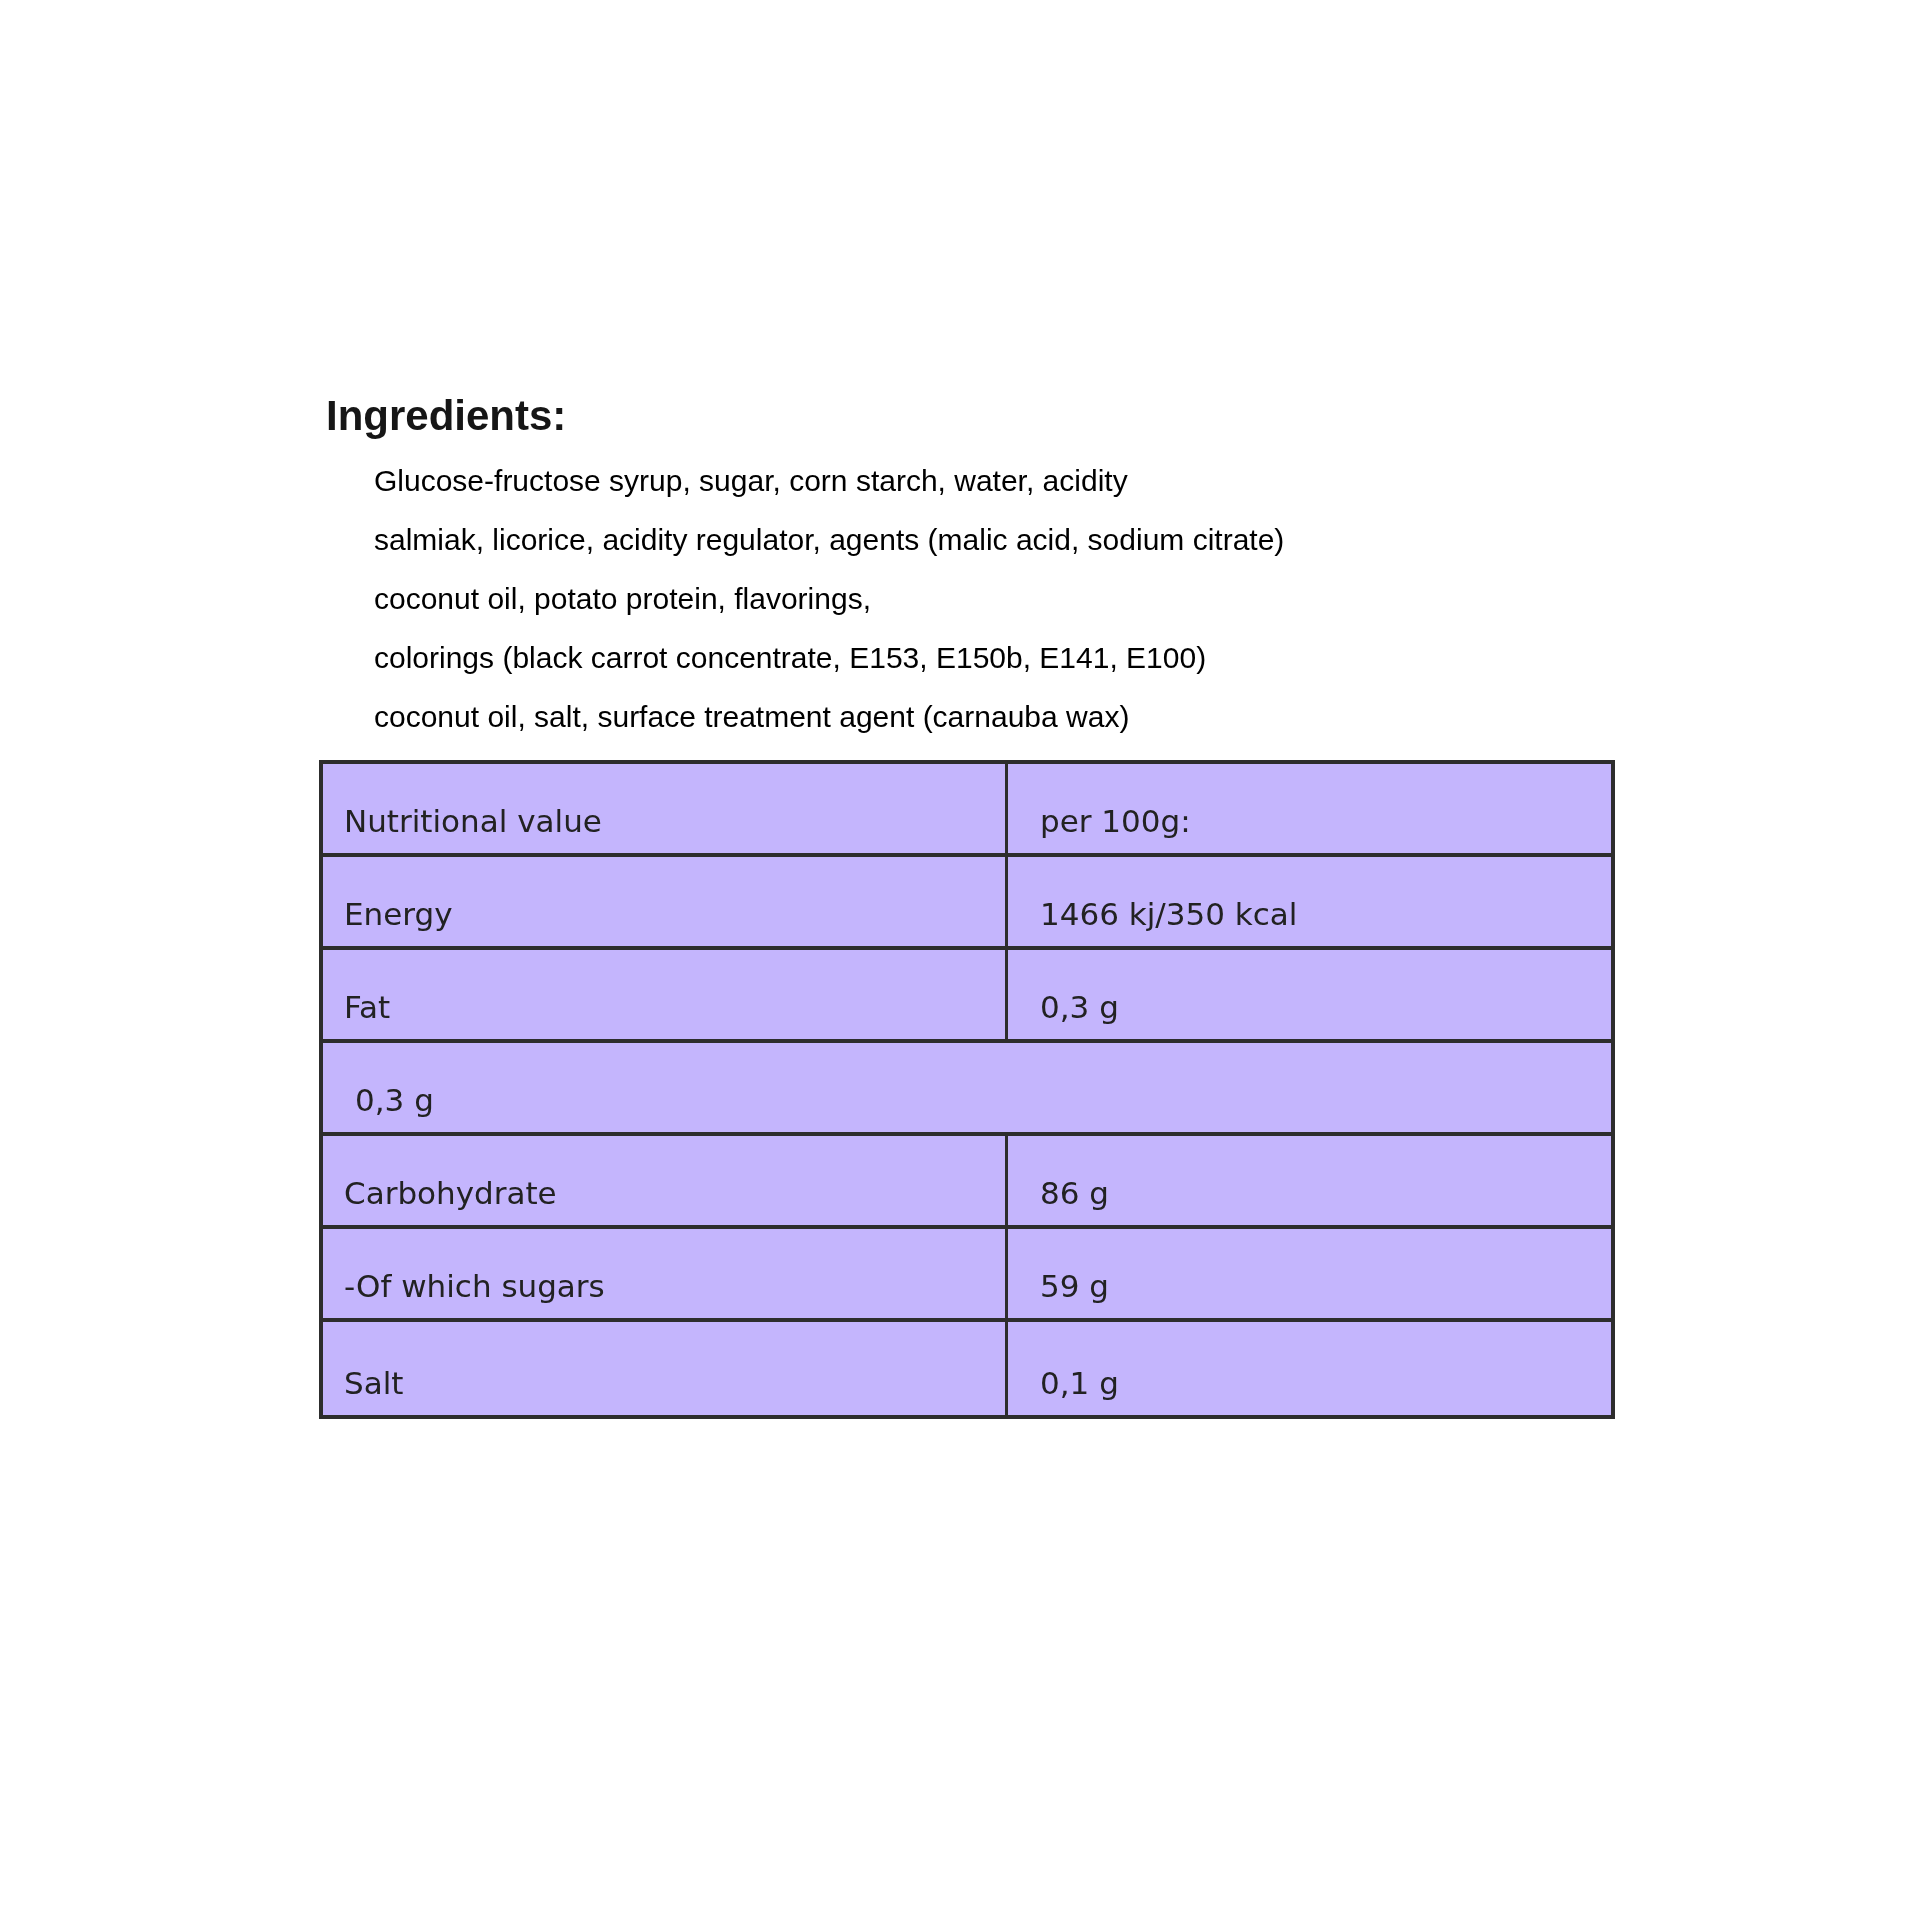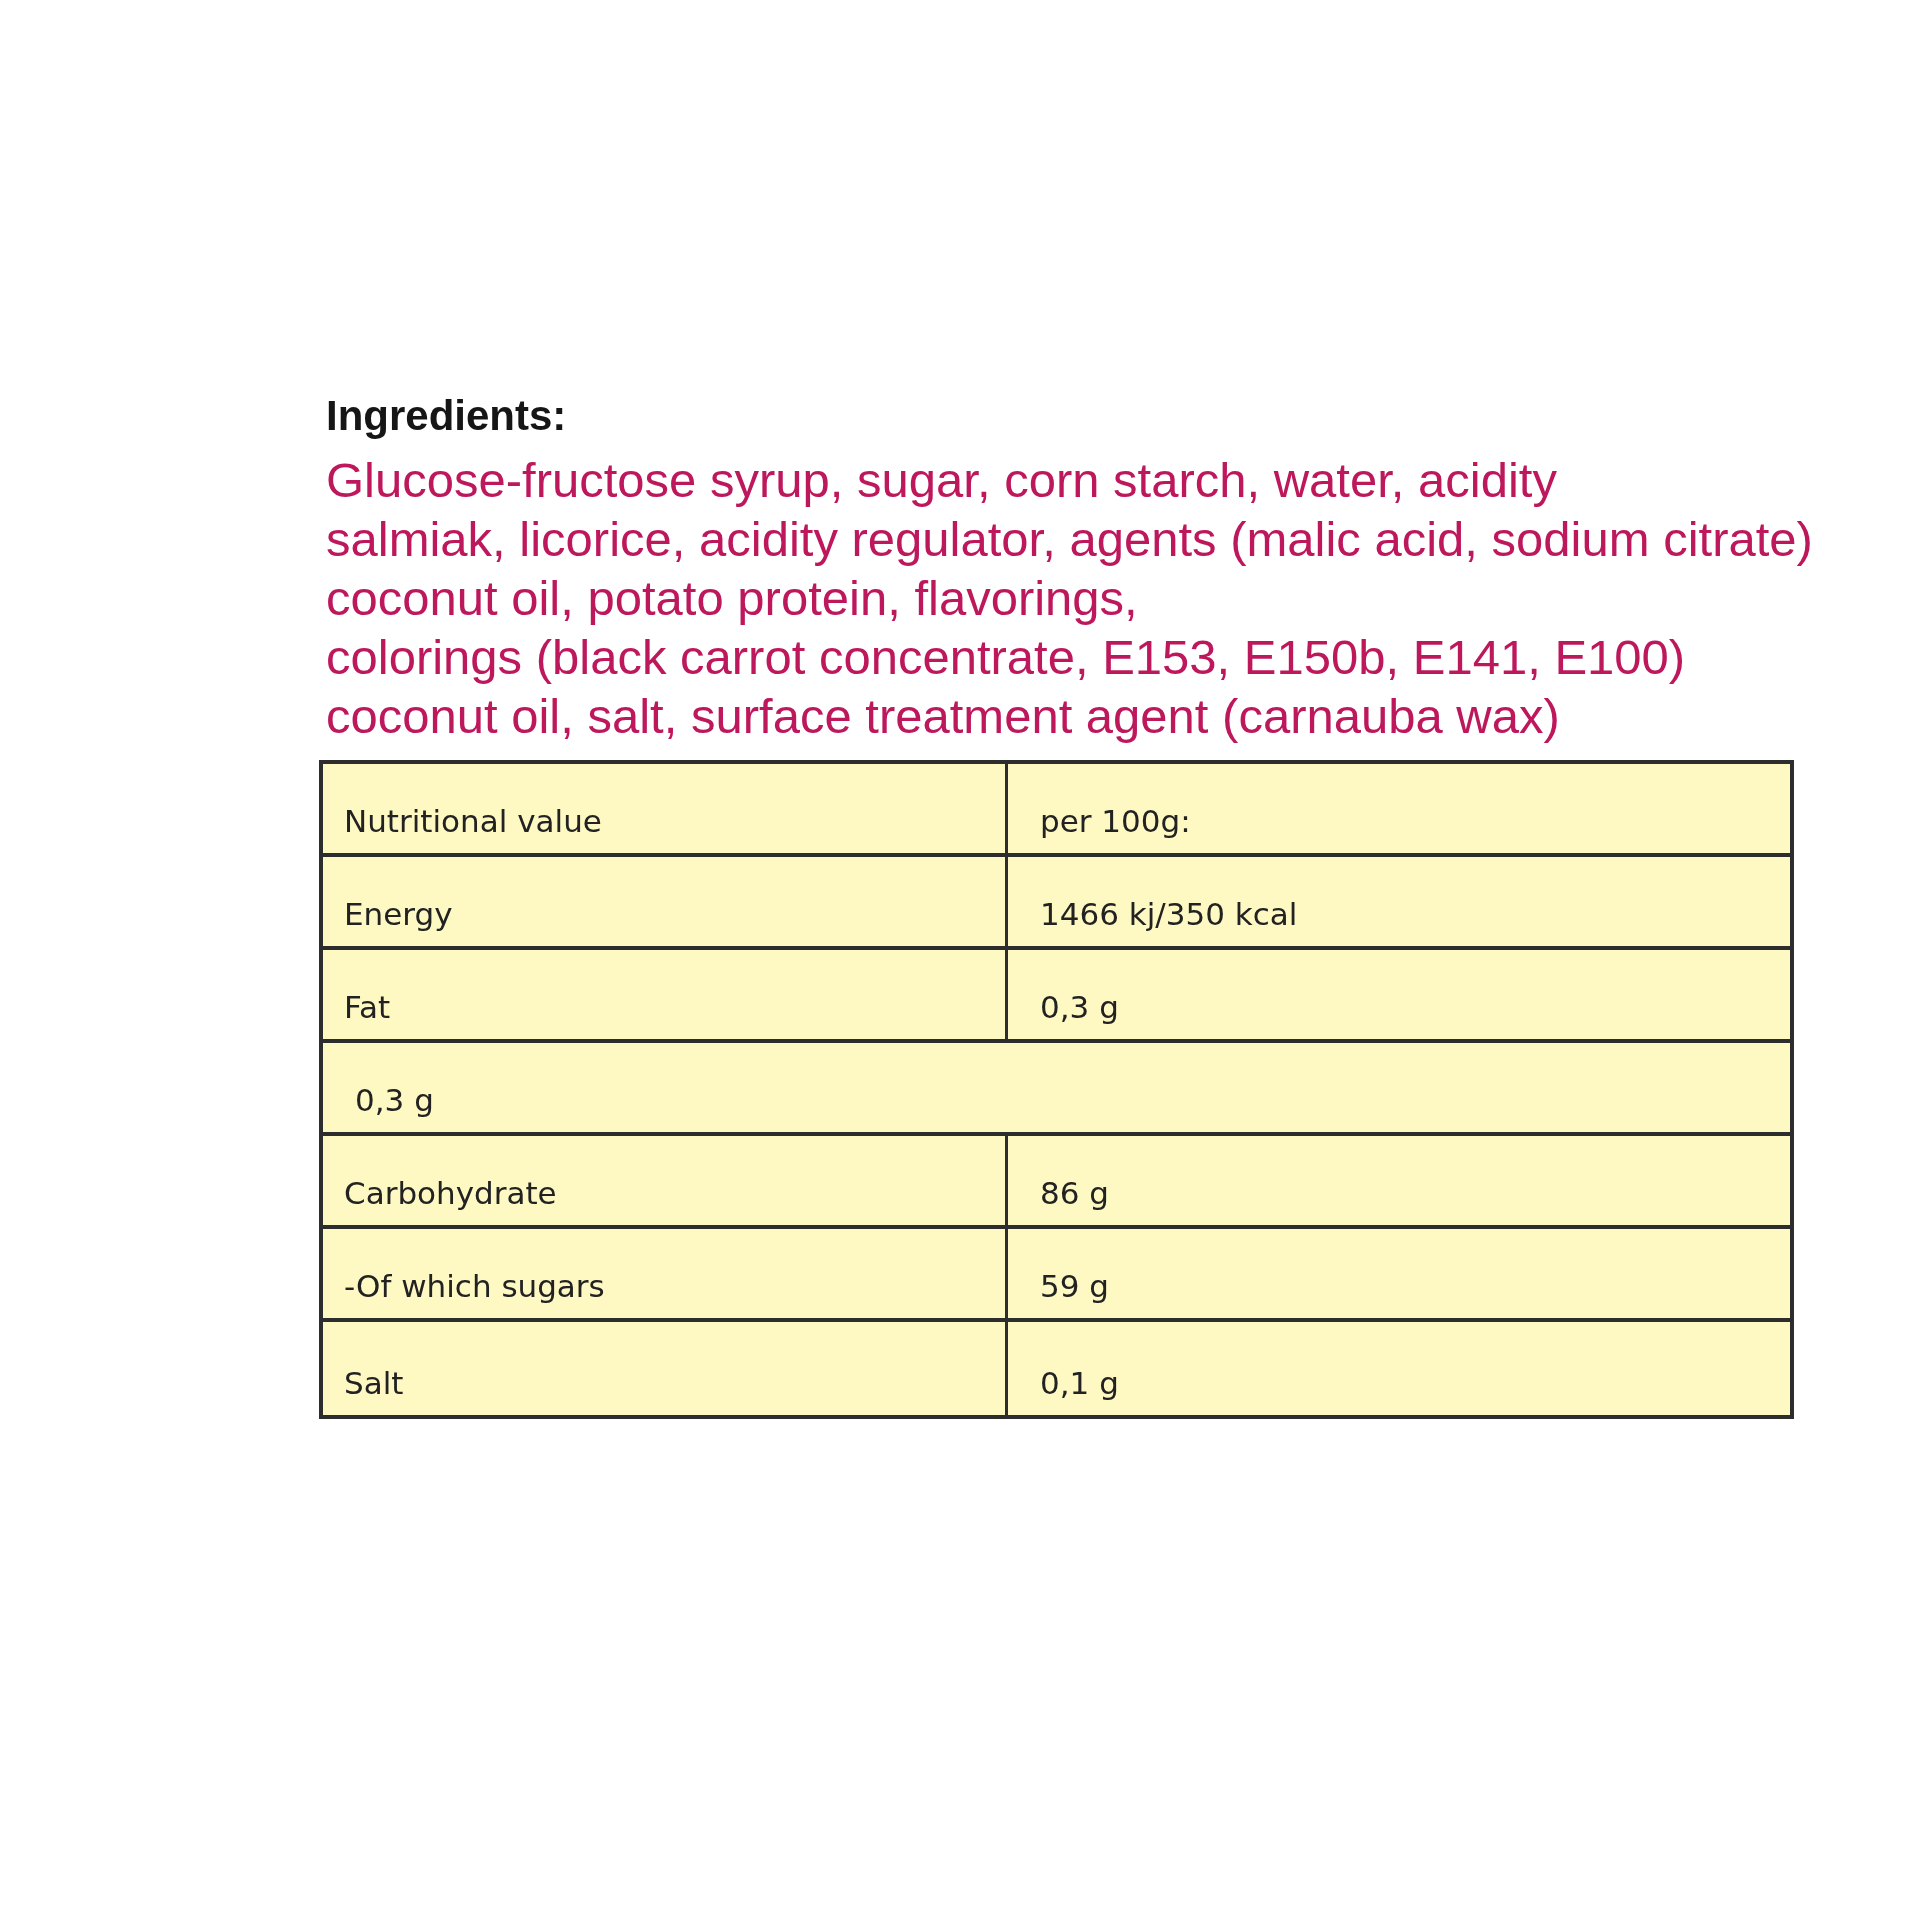--- a/index.html
+++ b/index.html
@@ -27,35 +27,36 @@
     font-family: "Liberation Sans", sans-serif;
     font-weight: 700;
     font-size: 42px;
     line-height: 54px;
     color: #161616;
     margin-bottom: 7.7px;
   }
   .ingredient-line {
     font-family: "Liberation Sans", sans-serif;
     font-weight: 400;
-    font-size: 49px;
+    font-size: 30px;
     line-height: 59px;
-    color: #be185d;
+    color: #000000;
     white-space: nowrap;
+    margin-left: 48px;
   }
 
   
   .ntable {
     position: absolute;
     left: 319px;
     top: 760px;
-    width: 1475px;
+    width: 1296px;
     box-sizing: border-box;
     border: 4.8px solid #2d2d2d;
-    background: #fef9c3;
+    background: #c4b5fd;
   }
   .nrow {
     display: flex;
     height: 93px;
     box-sizing: border-box;
     border-bottom: 4.8px solid #2d2d2d;
   }
   .nrow:last-child {
     border-bottom: none;
     border-radius: 10px;

